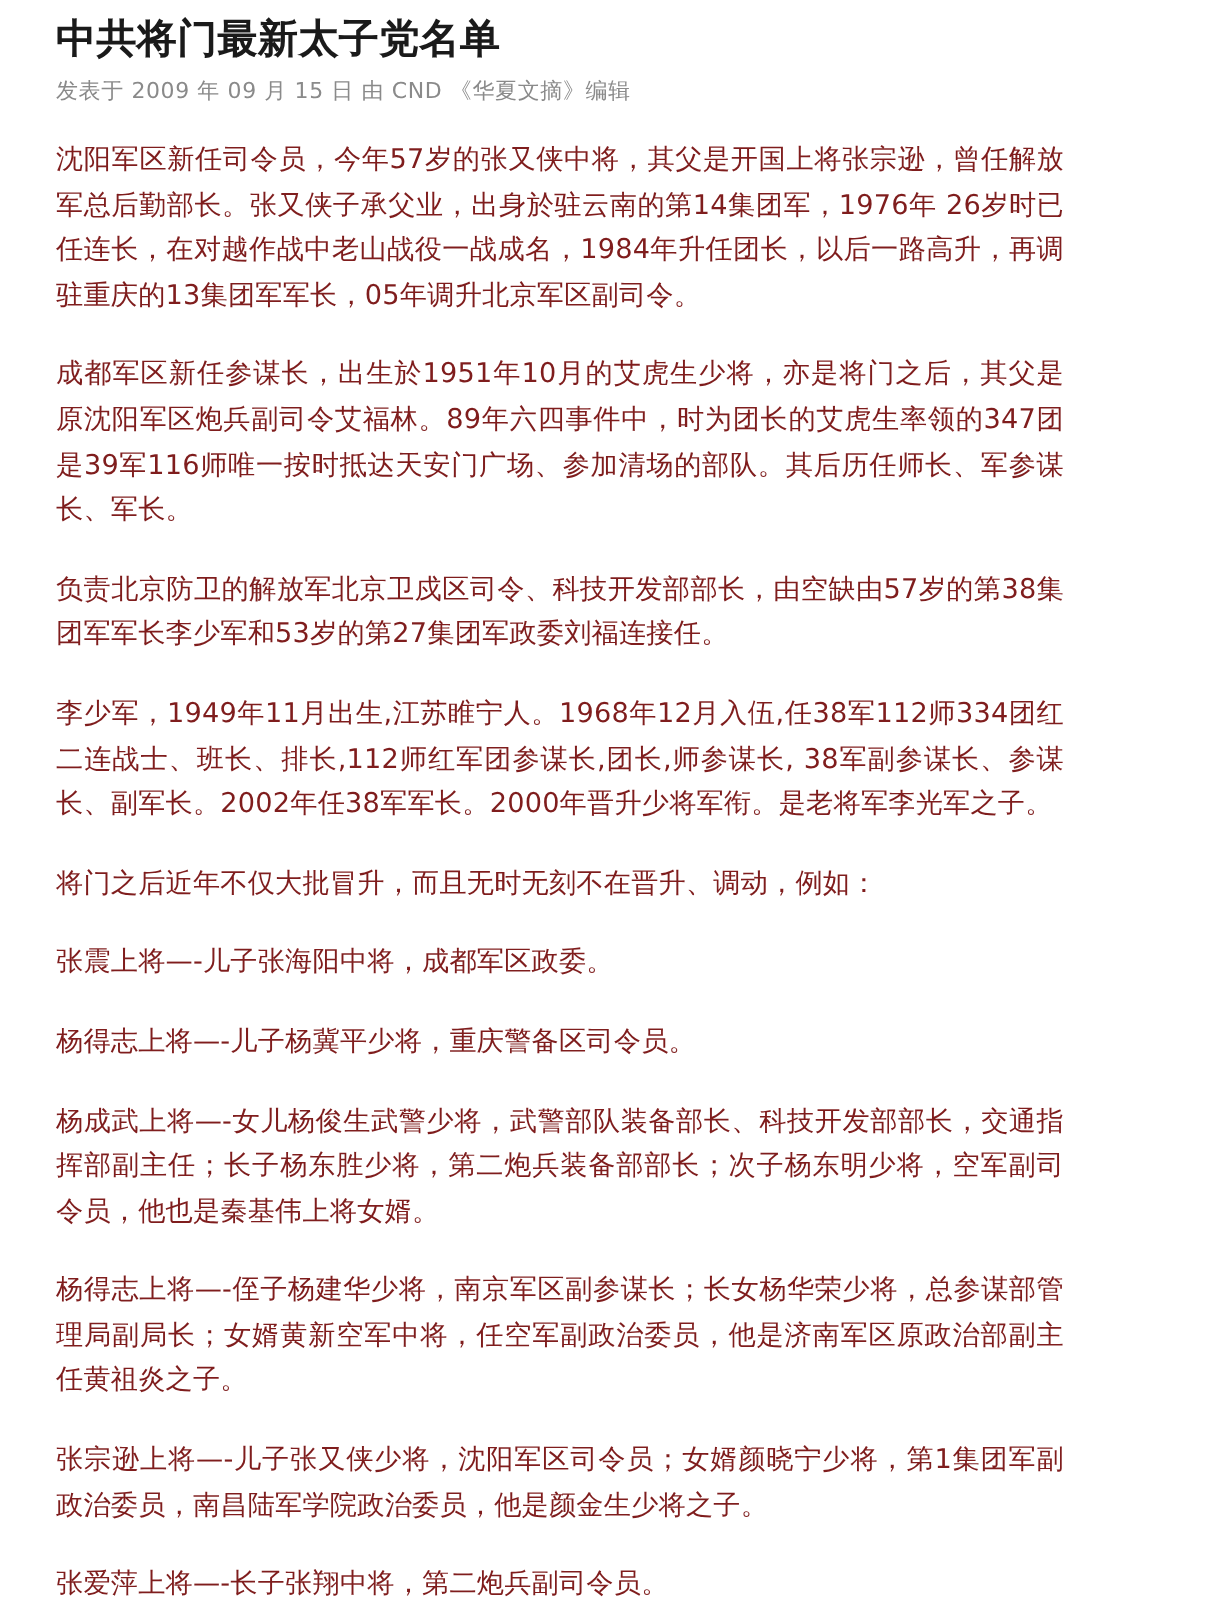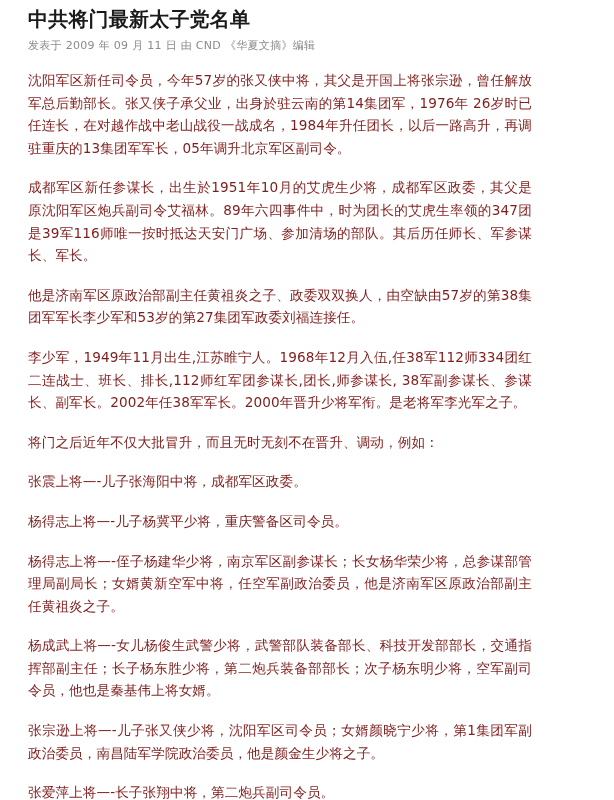--- a/index.html
+++ b/index.html
@@ -58,29 +58,29 @@
     margin-bottom: 0;
   }
 </style>
 </head>
 <body>
 
 <div class="page">
 
   <h1 class="article-title">中共将门最新太子党名单</h1>
 
-  <div class="article-byline">发表于 2009 年 09 月 11 日 由 CND 《华夏文摘》编辑</div>
+  <div class="article-byline">发表于 2009 年 09 月 15 日 由 CND 《华夏文摘》编辑</div>
 
   <div class="article-body">
     <p class="para">沈阳军区新任司令员，今年57岁的张又侠中将，其父是开国上将张宗逊，曾任解放军总后勤部长。张又侠子承父业，出身於驻云南的第14集团军，1976年 26岁时已任连长，在对越作战中老山战役一战成名，1984年升任团长，以后一路高升，再调驻重庆的13集团军军长，05年调升北京军区副司令。</p>
-    <p class="para">成都军区新任参谋长，出生於1951年10月的艾虎生少将，成都军区政委，其父是原沈阳军区炮兵副司令艾福林。89年六四事件中，时为团长的艾虎生率领的347团是39军116师唯一按时抵达天安门广场、参加清场的部队。其后历任师长、军参谋长、军长。</p>
-    <p class="para">他是济南军区原政治部副主任黄祖炎之子、政委双双换人，由空缺由57岁的第38集团军军长李少军和53岁的第27集团军政委刘福连接任。</p>
+    <p class="para">成都军区新任参谋长，出生於1951年10月的艾虎生少将，亦是将门之后，其父是原沈阳军区炮兵副司令艾福林。89年六四事件中，时为团长的艾虎生率领的347团是39军116师唯一按时抵达天安门广场、参加清场的部队。其后历任师长、军参谋长、军长。</p>
+    <p class="para">负责北京防卫的解放军北京卫戍区司令、科技开发部部长，由空缺由57岁的第38集团军军长李少军和53岁的第27集团军政委刘福连接任。</p>
     <p class="para">李少军，1949年11月出生,江苏睢宁人。1968年12月入伍,任38军112师334团红二连战士、班长、排长,112师红军团参谋长,团长,师参谋长, 38军副参谋长、参谋长、副军长。2002年任38军军长。2000年晋升少将军衔。是老将军李光军之子。</p>
     <p class="para">将门之后近年不仅大批冒升，而且无时无刻不在晋升、调动，例如：</p>
     <p class="para">张震上将—-儿子张海阳中将，成都军区政委。</p>
     <p class="para">杨得志上将—-儿子杨冀平少将，重庆警备区司令员。</p>
+    <p class="para">杨成武上将—-女儿杨俊生武警少将，武警部队装备部长、科技开发部部长，交通指挥部副主任；长子杨东胜少将，第二炮兵装备部部长；次子杨东明少将，空军副司令员，他也是秦基伟上将女婿。</p>
     <p class="para">杨得志上将—-侄子杨建华少将，南京军区副参谋长；长女杨华荣少将，总参谋部管理局副局长；女婿黄新空军中将，任空军副政治委员，他是济南军区原政治部副主任黄祖炎之子。</p>
-    <p class="para">杨成武上将—-女儿杨俊生武警少将，武警部队装备部长、科技开发部部长，交通指挥部副主任；长子杨东胜少将，第二炮兵装备部部长；次子杨东明少将，空军副司令员，他也是秦基伟上将女婿。</p>
     <p class="para">张宗逊上将—-儿子张又侠少将，沈阳军区司令员；女婿颜晓宁少将，第1集团军副政治委员，南昌陆军学院政治委员，他是颜金生少将之子。</p>
     <p class="para">张爱萍上将—-长子张翔中将，第二炮兵副司令员。</p>
   </div>
 
 </div>
 
 </body></html>

